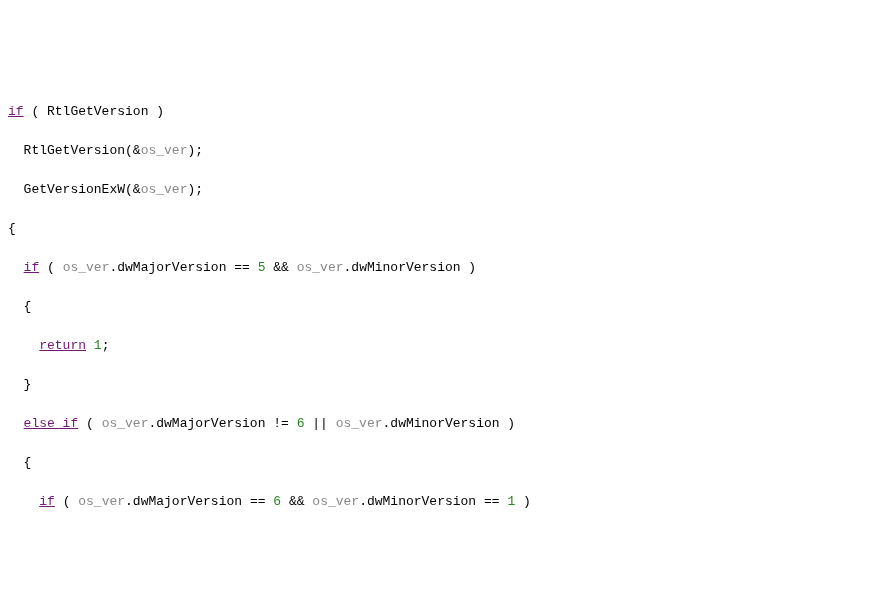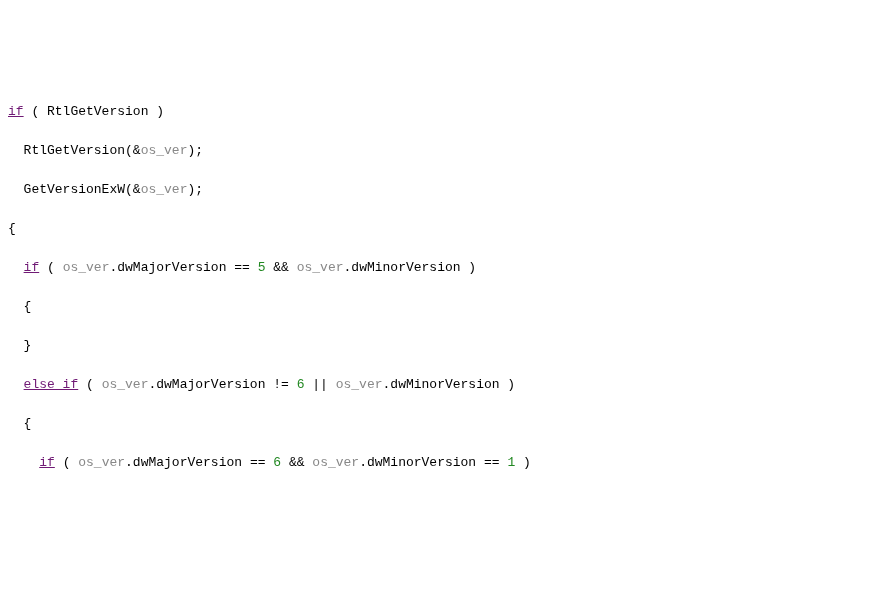--- a/index.html
+++ b/index.html
@@ -32,20 +32,21 @@
 
 
 
 <div class="code-container">
 <span class="line"><span class="kw">if</span><span class="plain"> ( </span><span class="plain">RtlGetVersion</span><span class="plain"> )</span></span>
 <span class="line"><span class="plain">  </span><span class="plain">RtlGetVersion</span><span class="plain">(&amp;</span><span class="var">os_ver</span><span class="plain">);</span></span>
 <span class="line"><span class="plain">  </span><span class="plain">GetVersionExW</span><span class="plain">(&amp;</span><span class="var">os_ver</span><span class="plain">);</span></span>
 <span class="line"><span class="plain">{</span></span>
 <span class="line"><span class="plain">  </span><span class="kw">if</span><span class="plain"> ( </span><span class="var">os_ver</span><span class="plain">.</span><span class="plain">dwMajorVersion</span><span class="plain"> == </span><span class="num">5</span><span class="plain"> &amp;&amp; </span><span class="var">os_ver</span><span class="plain">.</span><span class="plain">dwMinorVersion</span><span class="plain"> )</span></span>
 <span class="line"><span class="plain">  </span><span class="plain">{</span></span>
+<span class="line"><span class="plain">    </span><span class="kw">return</span><span class="plain"> </span><span class="num">1</span><span class="plain">;</span></span>
 <span class="line"><span class="plain">  </span><span class="plain">}</span></span>
 <span class="line"><span class="plain">  </span><span class="kw">else if</span><span class="plain"> ( </span><span class="var">os_ver</span><span class="plain">.</span><span class="plain">dwMajorVersion</span><span class="plain"> != </span><span class="num">6</span><span class="plain"> || </span><span class="var">os_ver</span><span class="plain">.</span><span class="plain">dwMinorVersion</span><span class="plain"> )</span></span>
 <span class="line"><span class="plain">  </span><span class="plain">{</span></span>
 <span class="line"><span class="plain">    </span><span class="kw">if</span><span class="plain"> ( </span><span class="var">os_ver</span><span class="plain">.</span><span class="plain">dwMajorVersion</span><span class="plain"> == </span><span class="num">6</span><span class="plain"> &amp;&amp; </span><span class="var">os_ver</span><span class="plain">.</span><span class="plain">dwMinorVersion</span><span class="plain"> == </span><span class="num">1</span><span class="plain"> )</span></span>
 
 
 
 
 
 

